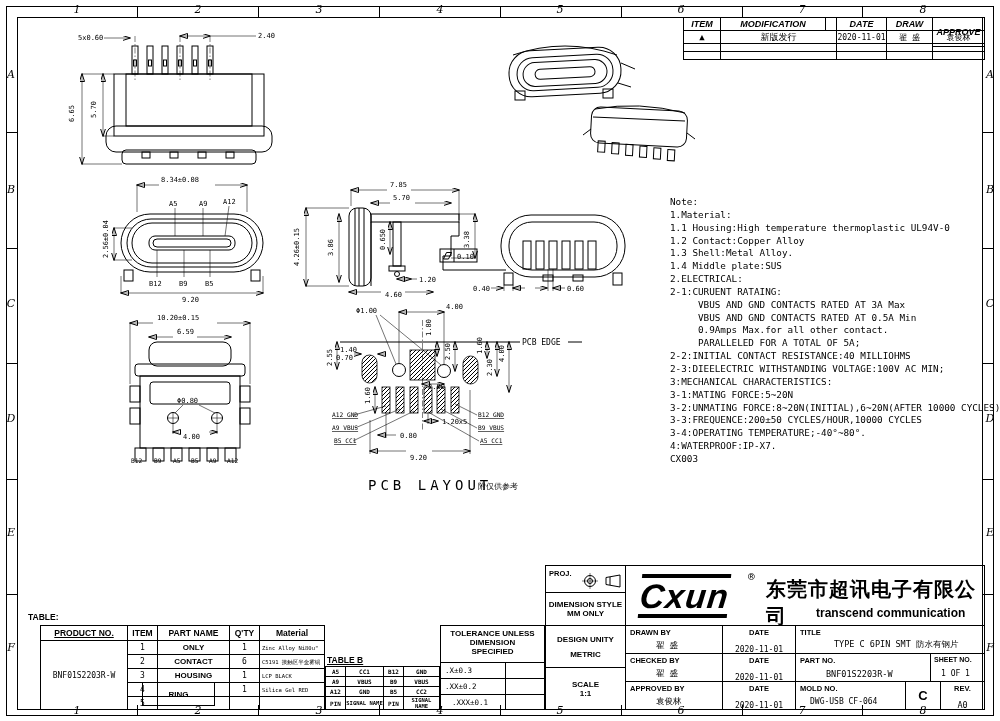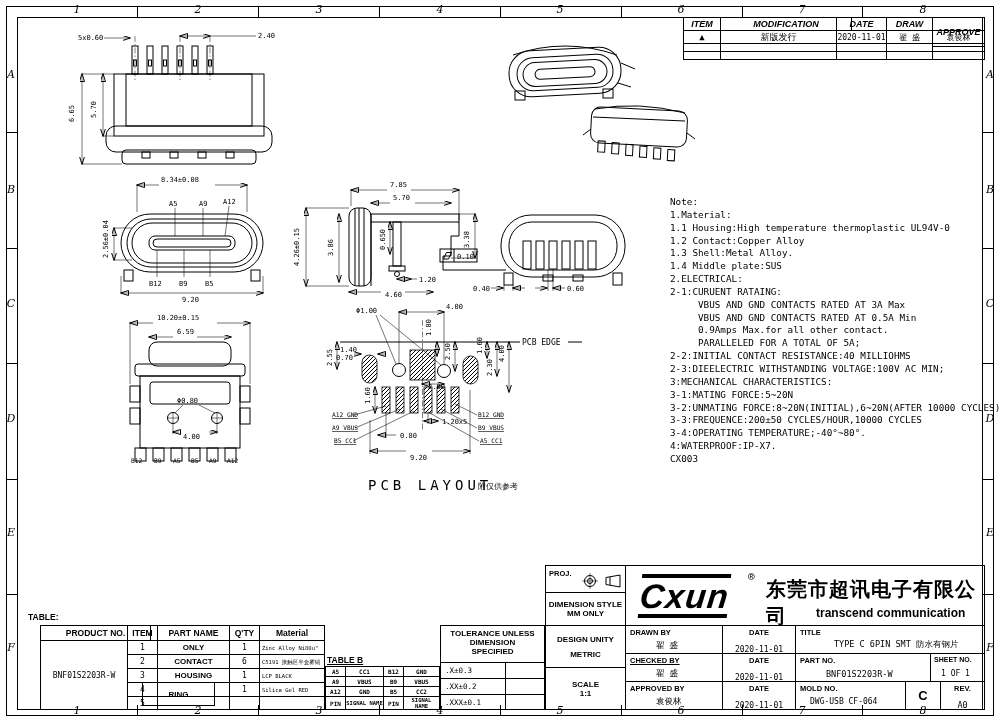--- a/index.html
+++ b/index.html
@@ -92,21 +92,21 @@
   <div class="bnum" style="left:1px;top:641px;">F</div>
   <div class="bnum" style="left:980px;top:68px;">A</div>
   <div class="bnum" style="left:980px;top:183px;">B</div>
   <div class="bnum" style="left:980px;top:297px;">C</div>
   <div class="bnum" style="left:980px;top:412px;">D</div>
   <div class="bnum" style="left:980px;top:526px;">E</div>
   <div class="bnum" style="left:980px;top:641px;">F</div>
 
   <div>
     <div class="tcell hdr ctr" style="left:683px;top:17px;width:38px;height:14px;">ITEM</div>
-    <div class="tcell hdr ctr" style="left:720px;top:17px;width:132px;height:14px;text-align:center;">MODIFICATION</div>
+    <div class="tcell hdr ctr" style="left:720px;top:17px;width:106px;height:14px;text-align:center;">MODIFICATION</div>
     <div class="tcell hdr ctr" style="left:836px;top:17px;width:51px;height:14px;">DATE</div>
     <div class="tcell hdr ctr" style="left:886px;top:17px;width:47px;height:14px;">DRAW</div>
     <div class="tcell hdr ctr" style="left:932px;top:17px;width:53px;height:30px;">APPROVE</div>
     <div class="tcell ctr" style="left:683px;top:30px;width:38px;height:14px;font-size:9px;">▲</div>
     <div class="tcell ctr" style="left:720px;top:30px;width:117px;height:14px;font-size:9px;">新版发行</div>
     <div class="tcell ctr" style="left:836px;top:30px;width:51px;height:14px;font-size:8px;">2020-11-01</div>
     <div class="tcell ctr" style="left:886px;top:30px;width:47px;height:14px;font-size:8px;">翟 盛</div>
     <div class="tcell ctr" style="left:932px;top:30px;width:53px;height:14px;font-size:8px;">袁俊林</div>
     <div class="tcell" style="left:683px;top:43px;width:38px;height:9px;"></div>
     <div class="tcell" style="left:720px;top:43px;width:117px;height:9px;"></div>
@@ -453,21 +453,21 @@
     <div class="note-line">3-1:MATING FORCE:5~20N</div>
     <div class="note-line">3-2:UNMATING FORCE:8~20N(INITIAL),6~20N(AFTER 10000 CYCLES)</div>
     <div class="note-line">3-3:FREQUENCE:200±50 CYCLES/HOUR,10000 CYCLES</div>
     <div class="note-line">3-4:OPERATING TEMPERATURE;-40°~80°.</div>
     <div class="note-line">4:WATERPROOF:IP-X7.</div>
     <div class="note-line">CX003</div>
   </div>
 
   <div class="abs" style="left:28px;top:612px;font:bold 8.5px 'Liberation Sans',sans-serif;">TABLE:</div>
   <div>
-    <div class="tcell ctr" style="left:40px;top:625px;width:111px;height:16px;font:bold 8.5px 'Liberation Sans',sans-serif;">PRODUCT NO.</div>
+    <div class="tcell ctr" style="left:40px;top:625px;width:88px;height:16px;font:bold 8.5px 'Liberation Sans',sans-serif;text-decoration:underline;">PRODUCT NO.</div>
     <div class="tcell ctr" style="left:127px;top:625px;width:31px;height:16px;font:bold 8.5px 'Liberation Sans',sans-serif;">ITEM</div>
     <div class="tcell ctr" style="left:157px;top:625px;width:73px;height:16px;font:bold 8.5px 'Liberation Sans',sans-serif;">PART NAME</div>
     <div class="tcell ctr" style="left:229px;top:625px;width:31px;height:16px;font:bold 8.5px 'Liberation Sans',sans-serif;">Q'TY</div>
     <div class="tcell ctr" style="left:259px;top:625px;width:66px;height:16px;font:bold 8.5px 'Liberation Sans',sans-serif;">Material</div>
     <div class="tcell ctr" style="left:40px;top:640px;width:88px;height:70px;font-size:8px;">BNF01S2203R-W</div>
     <div class="tcell ctr" style="left:127px;top:640px;width:31px;height:15px;font-size:8px;">1</div>
     <div class="tcell ctr" style="left:157px;top:640px;width:73px;height:15px;font:bold 8px 'Liberation Sans',sans-serif;">ONLY</div>
     <div class="tcell ctr" style="left:229px;top:640px;width:31px;height:15px;font-size:8px;">1</div>
     <div class="tcell" style="left:259px;top:640px;width:66px;height:15px;font-size:5.5px;line-height:14px;padding-left:2px;">Zinc Alloy Ni80u"</div>
     <div class="tcell ctr" style="left:127px;top:654px;width:31px;height:15px;font-size:8px;">2</div>
@@ -511,21 +511,21 @@
   <div>
     <div class="tcell" style="left:440px;top:625px;width:105px;height:38px;font:bold 8px 'Liberation Sans',sans-serif;text-align:center;padding-top:3px;">
       <div>TOLERANCE UNLESS</div>
       <div>DIMENSION</div>
       <div>SPECIFIED</div>
     </div>
     <div class="tcell" style="left:440px;top:662px;width:66px;height:17px;font-size:7.5px;line-height:16px;padding-left:4px;">.X±0.3</div>
     <div class="tcell" style="left:505px;top:662px;width:40px;height:17px;"></div>
     <div class="tcell" style="left:440px;top:678px;width:66px;height:17px;font-size:7.5px;line-height:16px;padding-left:4px;">.XX±0.2</div>
     <div class="tcell" style="left:505px;top:678px;width:40px;height:17px;"></div>
-    <div class="tcell" style="left:440px;top:694px;width:66px;height:16px;font-size:7.5px;line-height:15px;padding-left:4px;">.XXX±0.1</div>
+    <div class="tcell" style="left:440px;top:694px;width:66px;height:16px;font-size:7.5px;line-height:15px;padding-left:11px;">.XXX±0.1</div>
     <div class="tcell" style="left:505px;top:694px;width:40px;height:16px;"></div>
   </div>
 
   <div>
     <div class="tcell" style="left:545px;top:565px;width:81px;height:28px;">
       <span class="lbl abs" style="left:3px;top:3px;">PROJ.</span>
       <svg style="left:36px;top:7px;" width="42" height="16" viewBox="0 0 42 16">
         <circle cx="8" cy="8" r="5.5"></circle>
           <circle cx="8" cy="8" r="2.5"></circle>
         <line x1="0" y1="8" x2="16" y2="8" class="dl"></line>
@@ -561,21 +561,21 @@
     <div class="tcell" style="left:722px;top:625px;width:74px;height:29px;text-align:center;">
       <span class="lbl" style="display:block;margin-top:2px;">DATE</span>
       <span style="font-size:8px;">2020-11-01</span>
     </div>
     <div class="tcell" style="left:795px;top:625px;width:190px;height:29px;">
       <span class="lbl abs" style="left:4px;top:2px;">TITLE</span>
       <span class="abs" style="left:38px;top:13px;font-size:8.5px;">TYPE C 6PIN SMT 防水有钢片</span>
     </div>
 
     <div class="tcell" style="left:625px;top:653px;width:98px;height:29px;">
-      <span class="lbl abs" style="left:4px;top:2px;text-decoration:underline;">CHECKED BY</span>
+      <span class="lbl abs" style="left:4px;top:2px;">CHECKED BY</span>
       <span class="abs" style="left:30px;top:14px;font-size:8.5px;">翟 盛</span>
     </div>
     <div class="tcell" style="left:722px;top:653px;width:74px;height:29px;text-align:center;">
       <span class="lbl" style="display:block;margin-top:2px;">DATE</span>
       <span style="font-size:8px;">2020-11-01</span>
     </div>
     <div class="tcell" style="left:795px;top:653px;width:136px;height:29px;">
       <span class="lbl abs" style="left:4px;top:2px;">PART NO.</span>
       <span class="abs" style="left:30px;top:15px;font-size:8.5px;">BNF01S2203R-W</span>
     </div>

